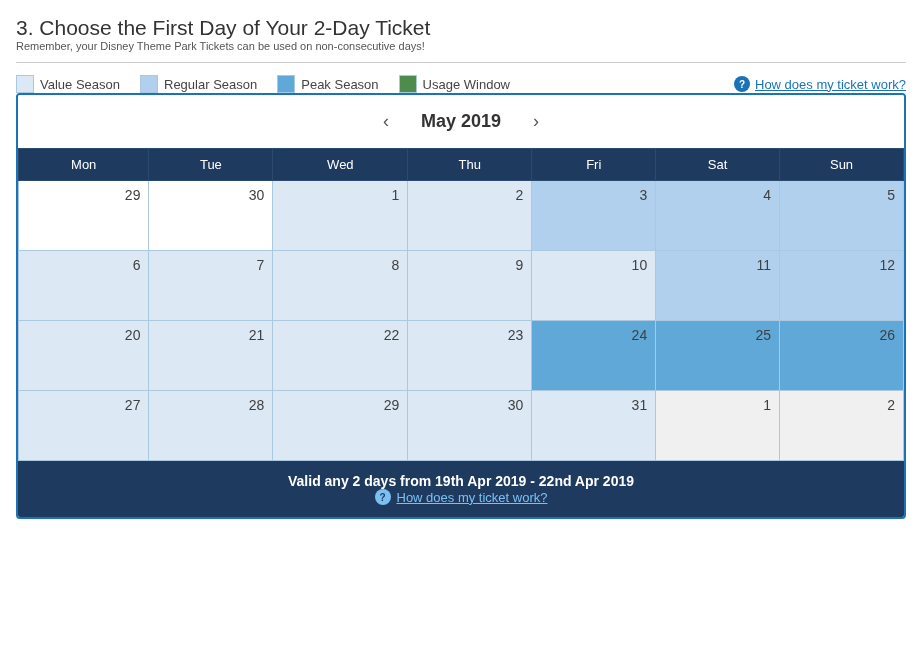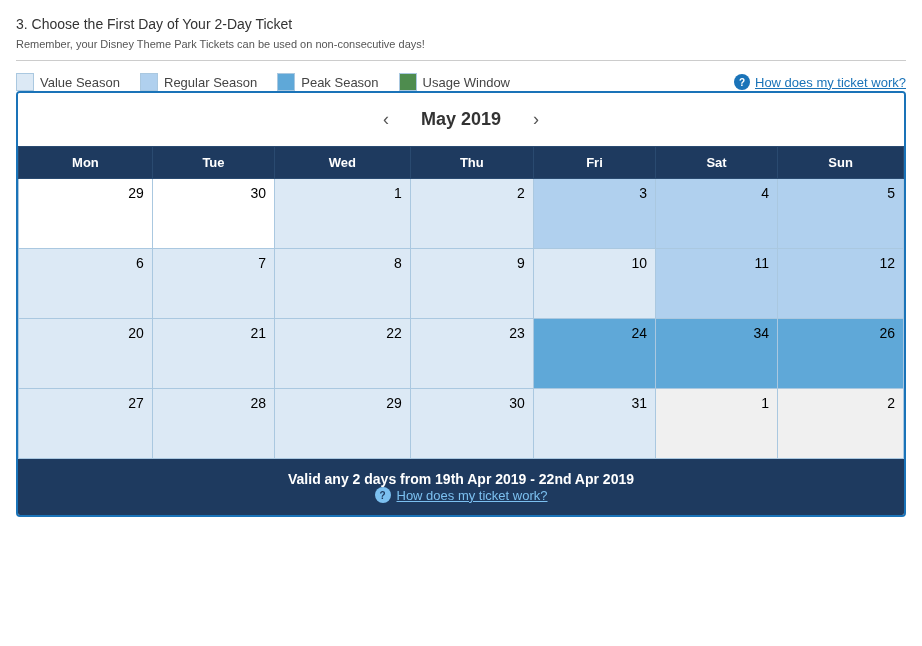--- a/index.html
+++ b/index.html
@@ -1,22 +1,22 @@
 <!DOCTYPE html>
 <html><head>
   <meta charset="utf-8">
   <style>
     * { box-sizing: border-box; margin: 0; padding: 0; }
     body { font-family: Arial, sans-serif; background: #fff; padding: 16px; width: 922px; }
 
     .page-title {
-      font-size: 14px;
+      font-size: 21px;
       font-weight: normal;
       color: #333;
-      margin-bottom: 6px;
+      margin-bottom: 0;
     }
     .subtitle {
       font-size: 11px;
       color: #555;
       margin-bottom: 12px;
       padding-bottom: 10px;
       border-bottom: 1px solid #ccc;
     }
     .legend {
       display: flex;
@@ -64,32 +64,32 @@
     }
 
     .calendar-grid {
       width: 100%;
       border-collapse: collapse;
     }
     .calendar-grid th {
       background: #1e3a5f;
       color: #fff;
       font-size: 13px;
-      font-weight: bold;
+      font-weight: normal;
       padding: 8px 4px;
       text-align: center;
       border: 1px solid #2a4a70;
     }
     .calendar-grid td {
       border: 1px solid #aac8e0;
       vertical-align: top;
       padding: 6px 8px;
       height: 70px;
       font-size: 14px;
-      color: #000000;
+      color: #404040;
       position: relative;
     }
     .date-num {
       display: block;
       text-align: right;
     }
 
     
     .value { background-color: #dce9f5; }
     .regular { background-color: #b0d0ee; }
@@ -228,21 +228,21 @@
         <td class="value">
             <span class="date-num">22</span>
           </td>
         <td class="value">
             <span class="date-num">23</span>
           </td>
         <td class="peak">
             <span class="date-num">24</span>
           </td>
         <td class="peak">
-            <span class="date-num">34</span>
+            <span class="date-num">25</span>
           </td>
         <td class="peak">
             <span class="date-num">26</span>
           </td>
       </tr>
 
       <tr>
         <td class="value">
             <span class="date-num">27</span>
           </td>

